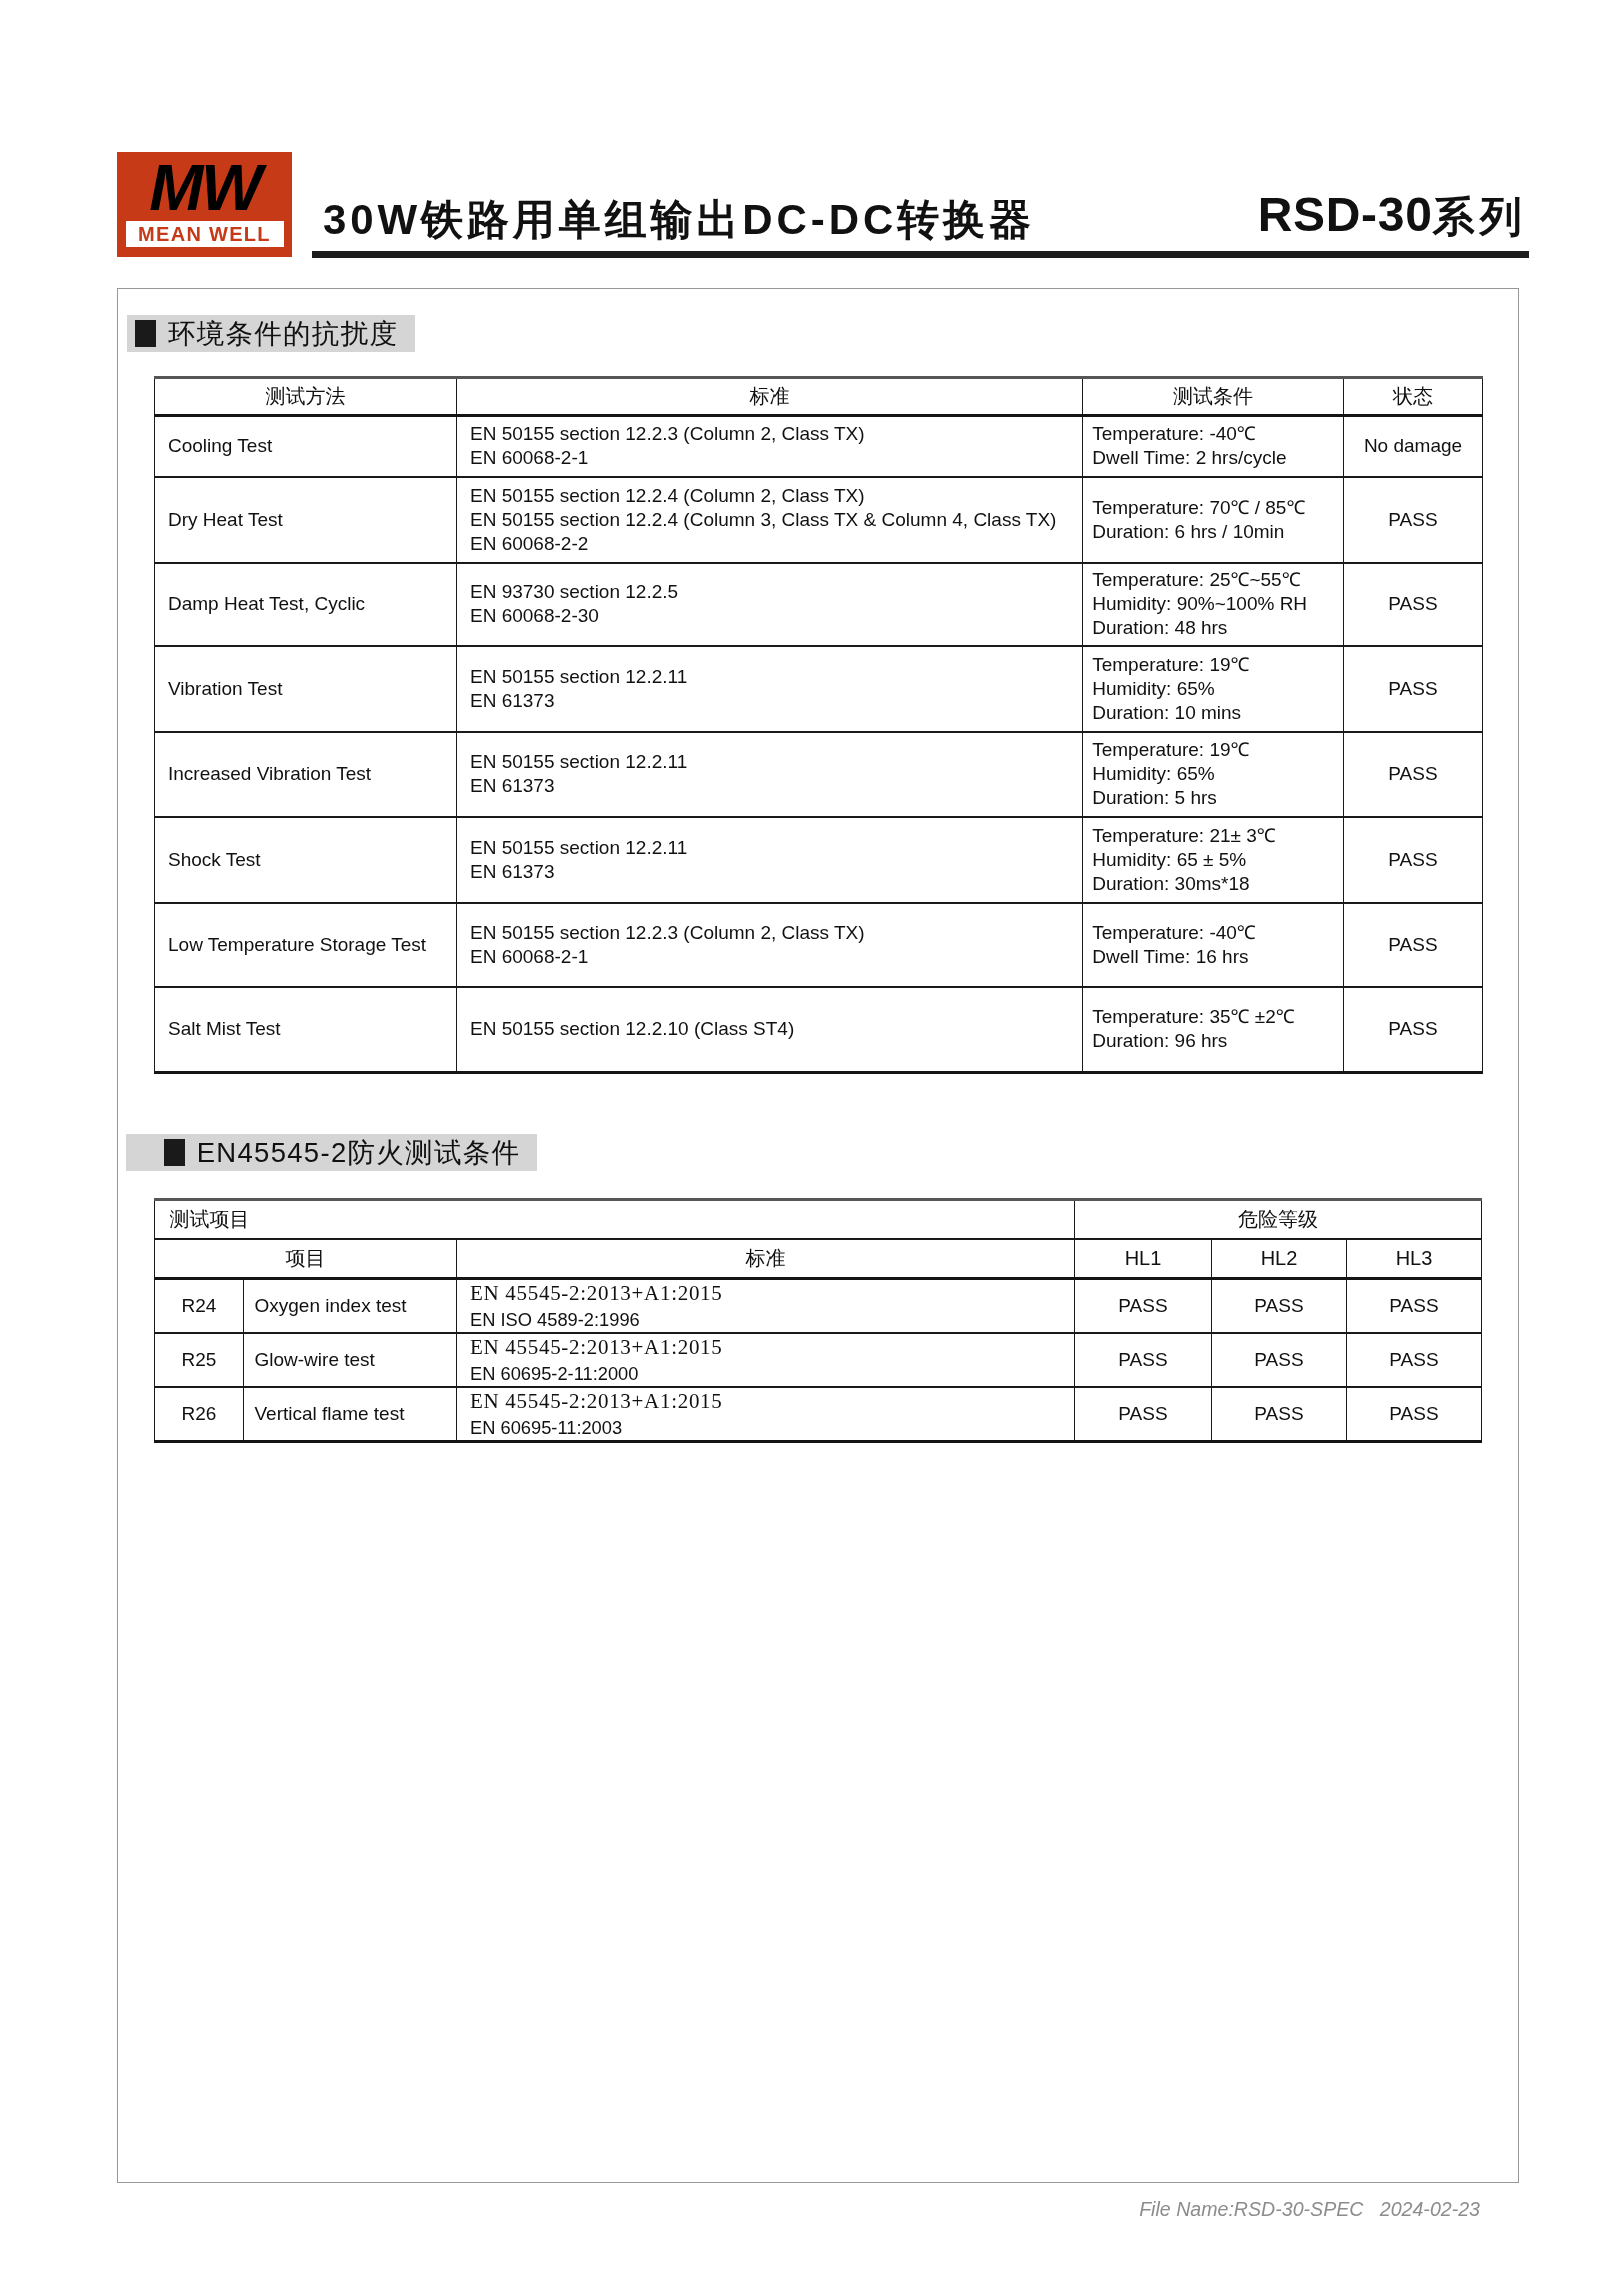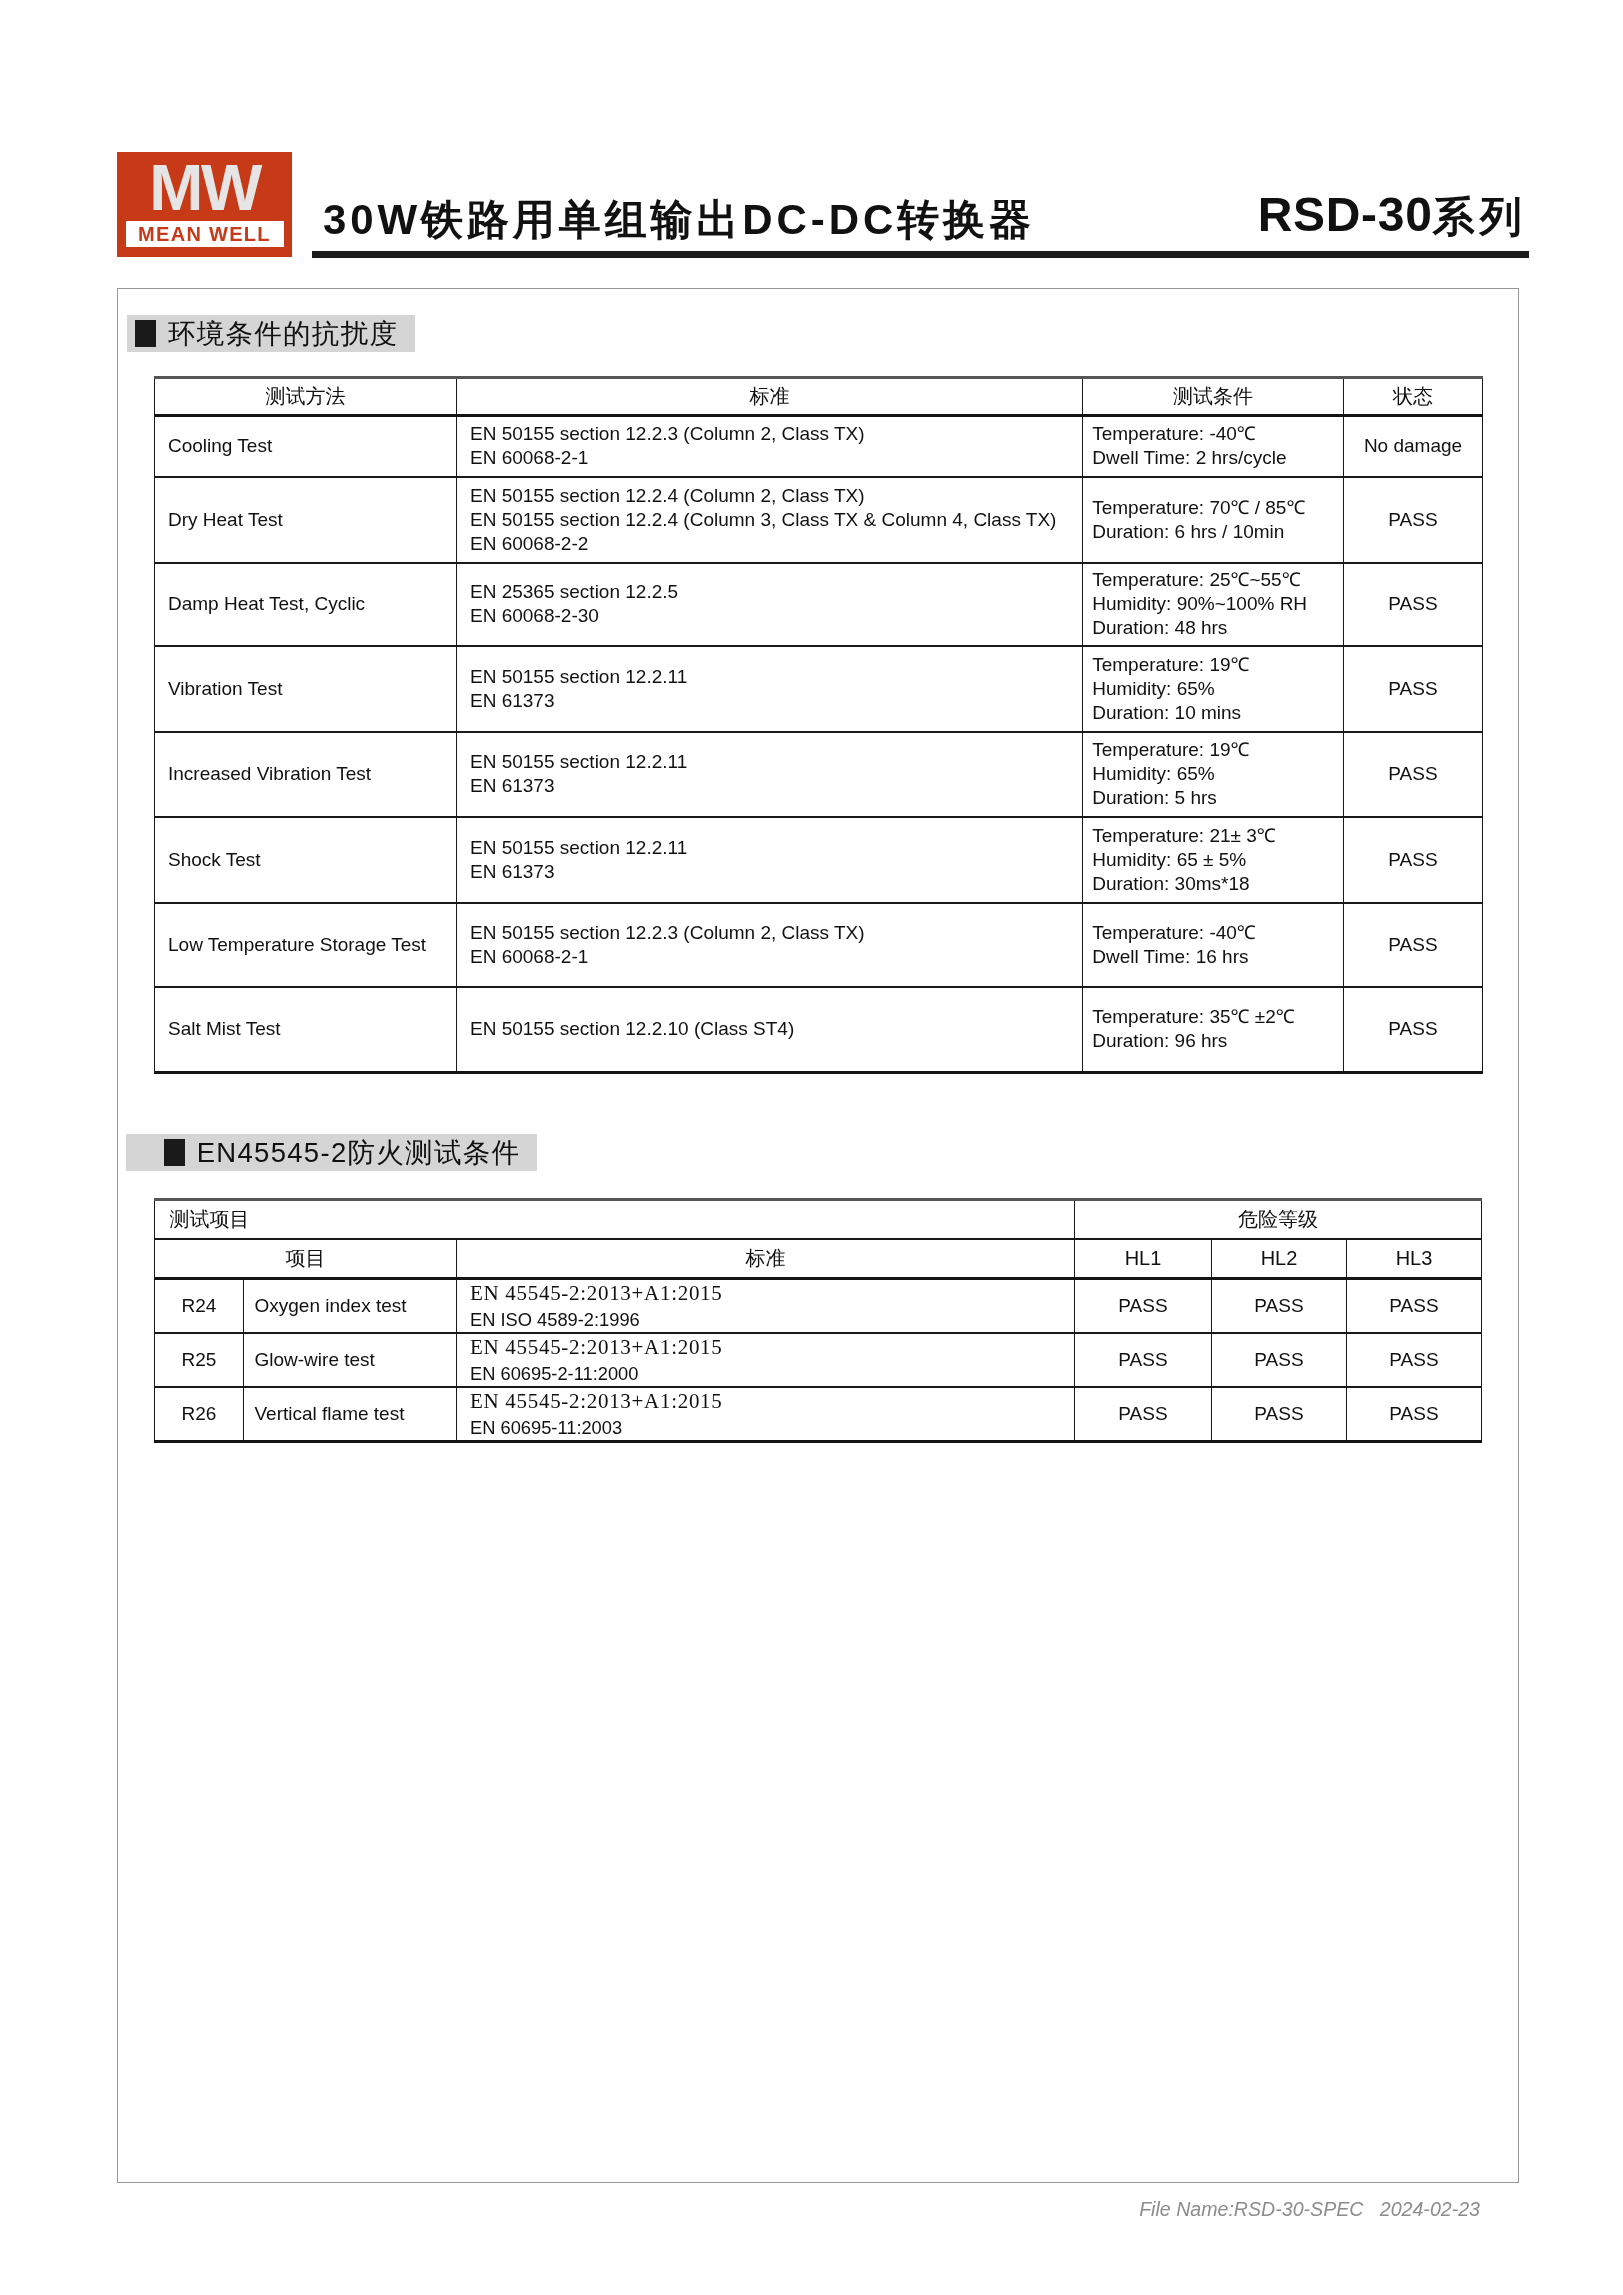--- a/index.html
+++ b/index.html
@@ -9,21 +9,21 @@
     font-family:"Liberation Sans", sans-serif; color:#111; overflow:hidden;
   }
 
   
   .logo {
     position:absolute; left:117px; top:152px; width:175px; height:105px;
     background:#c63a17; display:flex; flex-direction:column;
   }
   .logo-mw {
     flex:1; display:flex; align-items:center; justify-content:center;
-    color:#e5e5e5; font-weight:bold; font-size:65px;
+    color:#000000; font-style:italic; font-weight:bold; font-size:65px;
     line-height:1; letter-spacing:-2.6px; padding-top:2.6px;
   }
   .logo-band {
     height:26px; margin:0 8.5px 9.8px 8.5px; background:#ffffff;
     display:flex; align-items:center; justify-content:center;
     color:#c63a17; font-weight:bold; font-size:20px; letter-spacing:1.3px;
     white-space:nowrap;
   }
   .title-cn {
     position:absolute; left:323px; top:192px; font-size:42px; font-weight:bold;
@@ -148,21 +148,21 @@
         </td>
         <td class="c-cond">
           <div class="ln">Temperature: 70℃ / 85℃</div>
           <div class="ln">Duration: 6 hrs / 10min</div>
         </td>
         <td class="c-status">PASS</td>
       </tr>
       <tr class="h127">
         <td class="c-method">Damp Heat Test, Cyclic</td>
         <td class="c-std">
-          <div class="ln">EN 25365 section 12.2.5</div>
+          <div class="ln">EN 93730 section 12.2.5</div>
           <div class="ln">EN 60068-2-30</div>
         </td>
         <td class="c-cond">
           <div class="ln">Temperature: 25℃~55℃</div>
           <div class="ln">Humidity: 90%~100% RH</div>
           <div class="ln">Duration: 48 hrs</div>
         </td>
         <td class="c-status">PASS</td>
       </tr>
       <tr class="h131">

